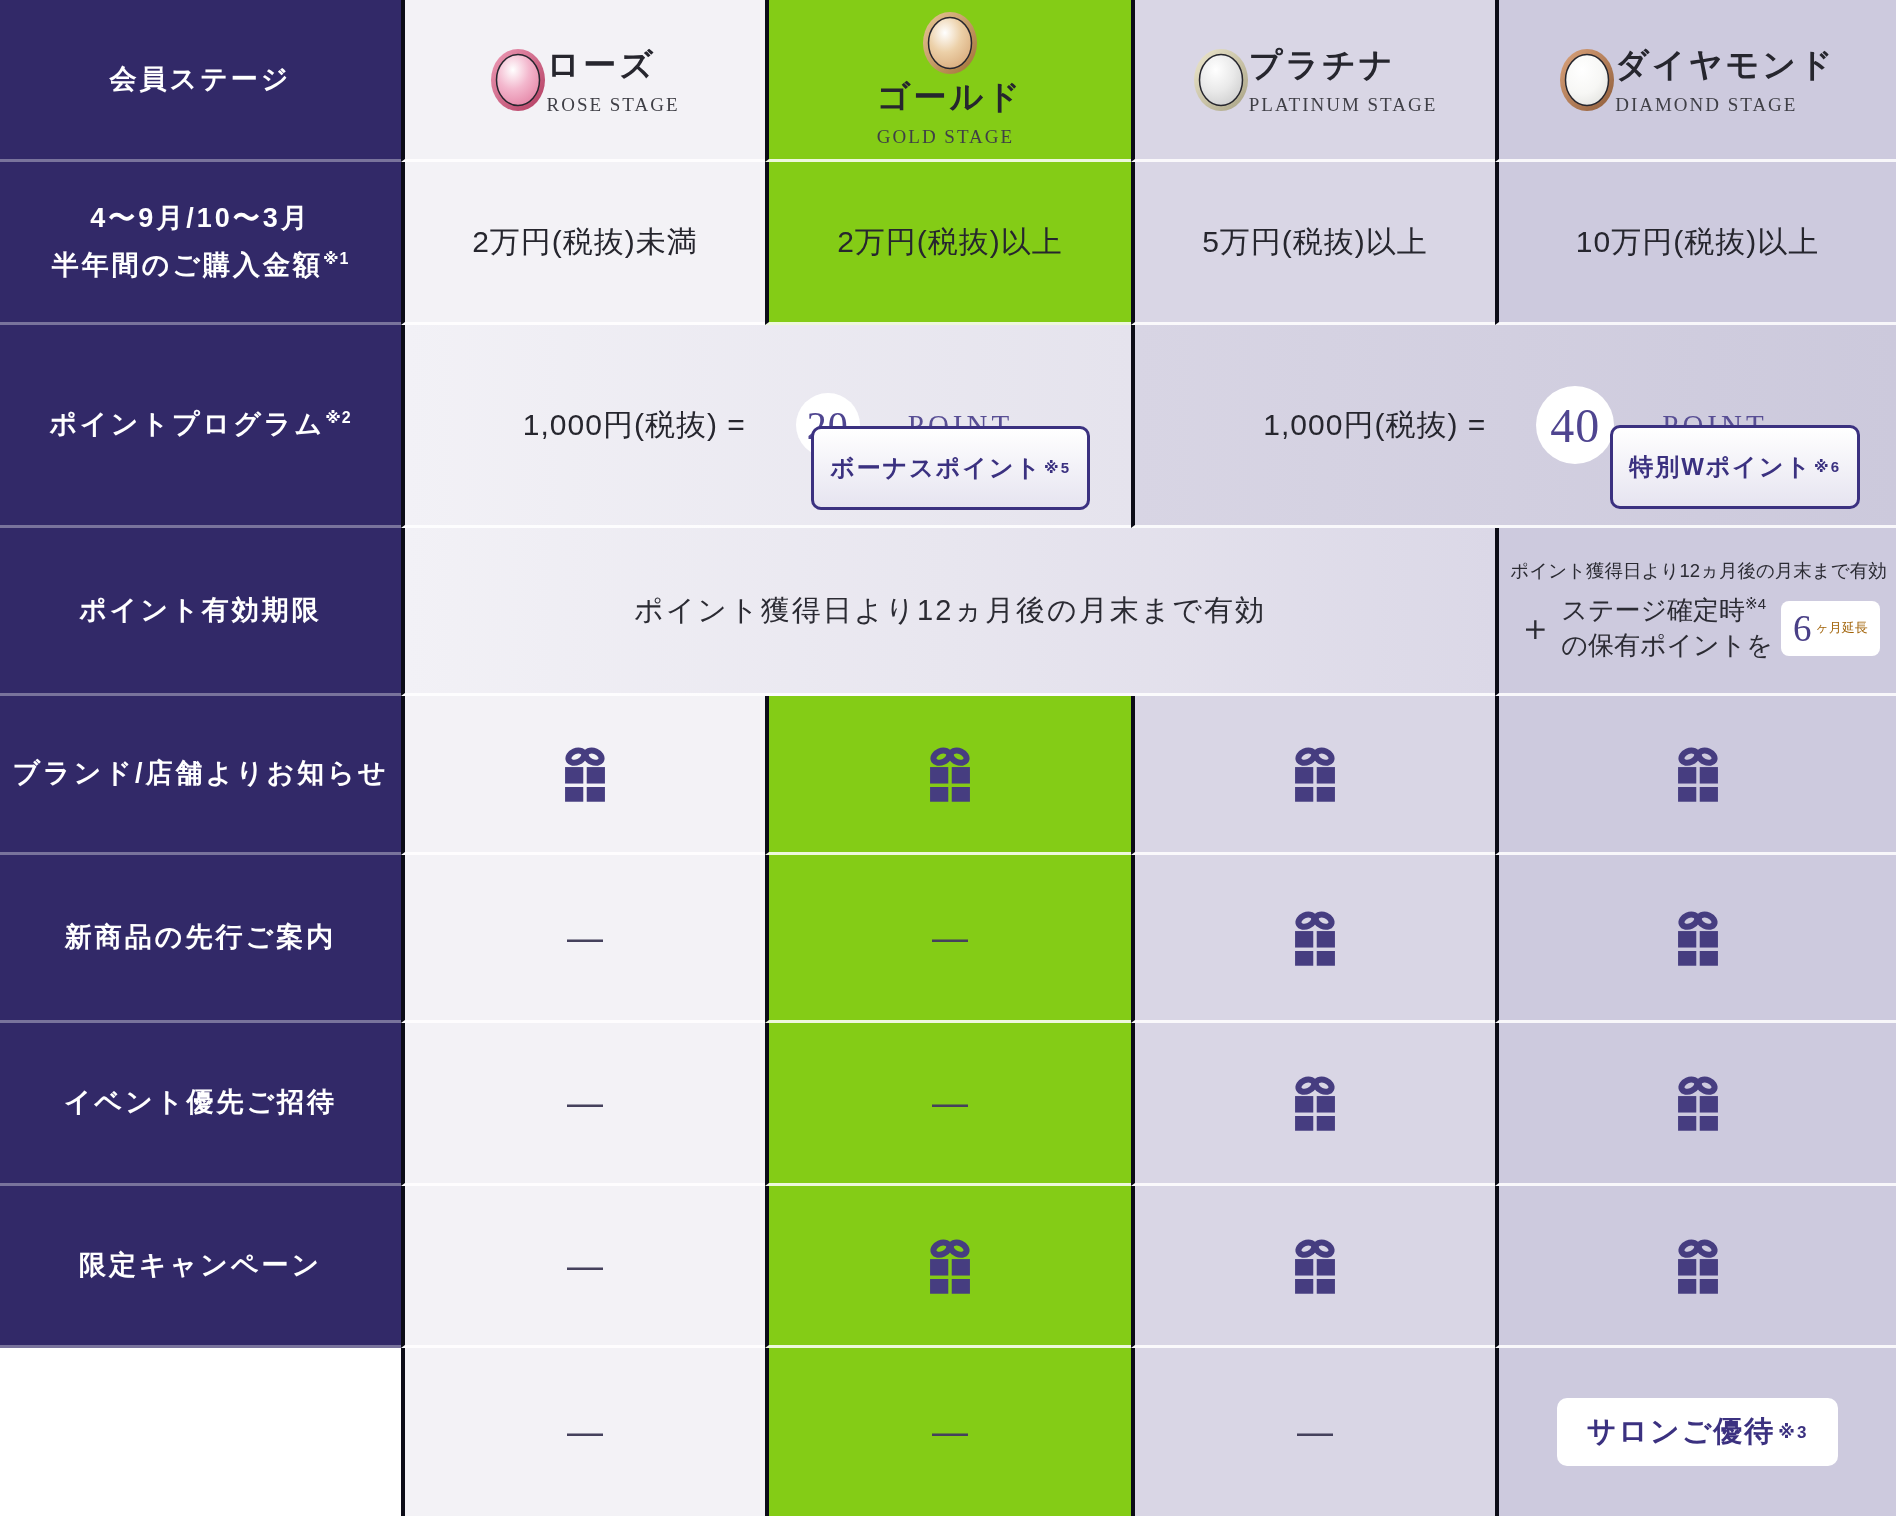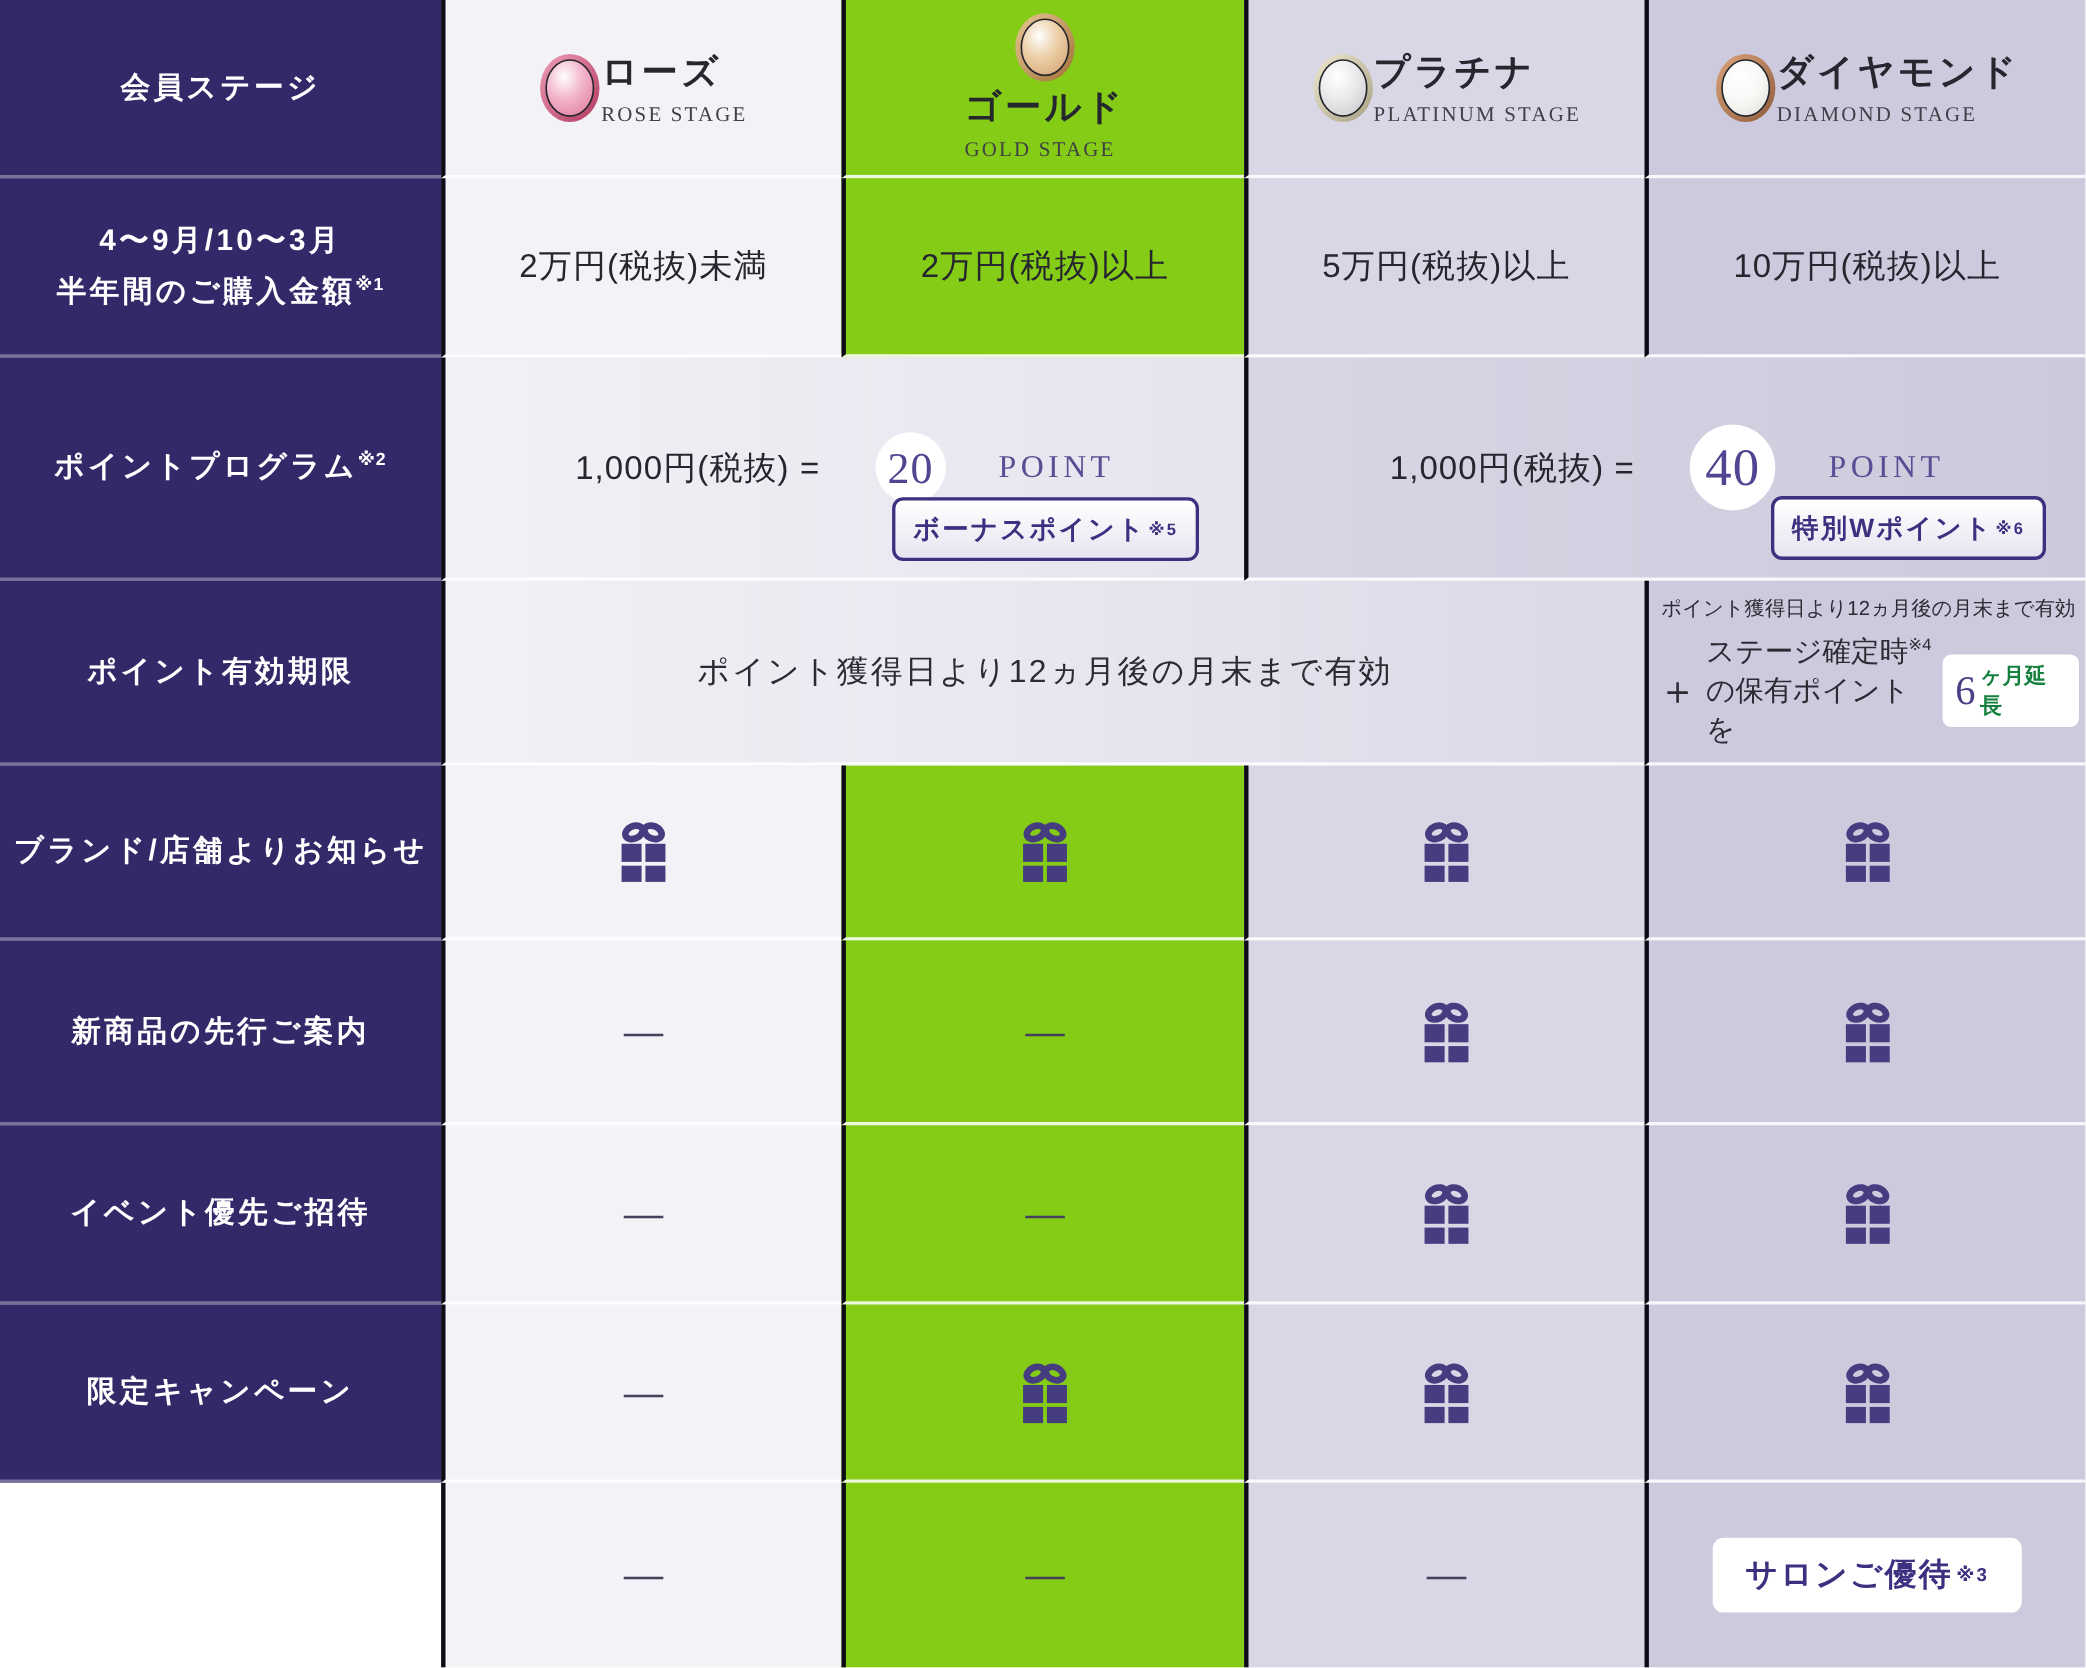--- a/index.html
+++ b/index.html
@@ -47,39 +47,39 @@
   }
   .c20{width:64px;height:64px;font-size:40px;}
   .c40{width:78px;height:78px;font-size:48px;}
   .punit{
     font-family:"Liberation Serif","DejaVu Serif",serif;font-size:29px;color:#584e94;
     letter-spacing:4px;margin-left:16px;
   }
   .note-badge{
     position:absolute;display:flex;align-items:center;
     background:linear-gradient(180deg,#ffffff,#e6e4f0);
-    border:3px solid #3b3180;border-radius:10px;padding:10px 16px;
+    border:3px solid #3b3180;border-radius:10px;padding:23px 16px;
     font-size:24px;font-weight:bold;color:#3b3180;letter-spacing:2px;
   }
   .note-badge sup{font-size:15px;margin-left:2px;}
   .badge-rg{right:41px;bottom:15px;}
   .badge-pd{right:36px;bottom:16px;margin-left:28px;}
   
   .validity-text{font-size:29px;color:#2b2b33;letter-spacing:2px;}
   .va-diam{flex-direction:column;justify-content:center;padding:10px 6px 10px 8px;}
   .vd-top{font-size:18.5px;color:#2b2b33;white-space:nowrap;}
   .vd-row{display:flex;align-items:center;margin-top:10px;gap:8px;}
   .vd-plus{font-size:36px;font-weight:300;color:#2b2b33;}
   .vd-lines{display:flex;flex-direction:column;font-size:26px;color:#2b2b33;line-height:1.35;}
   .vd-lines sup{font-size:15px;}
   .ext-box{
     background:#fff;border-radius:8px;padding:6px 12px;display:flex;align-items:center;gap:4px;
   }
   .ext-num{font-family:"Liberation Serif","DejaVu Serif",serif;font-size:37px;color:#4a4087;}
-  .ext-label{font-size:20px;font-weight:bold;color:#15803d;}
+  .ext-label{font-size:13px;font-weight:normal;color:#a16207;}
   
   .dash{font-size:36px;color:#45415c;}
   .pill-button{
     background:#fff;border-radius:10px;padding:14px 30px;display:flex;align-items:center;
     font-size:29px;font-weight:bold;color:#3b3180;letter-spacing:2px;
   }
   .pill-button sup{font-size:17px;margin-left:3px;}
   .gift-wrap{display:flex;align-items:center;justify-content:center;}
 </style>
 </head>

